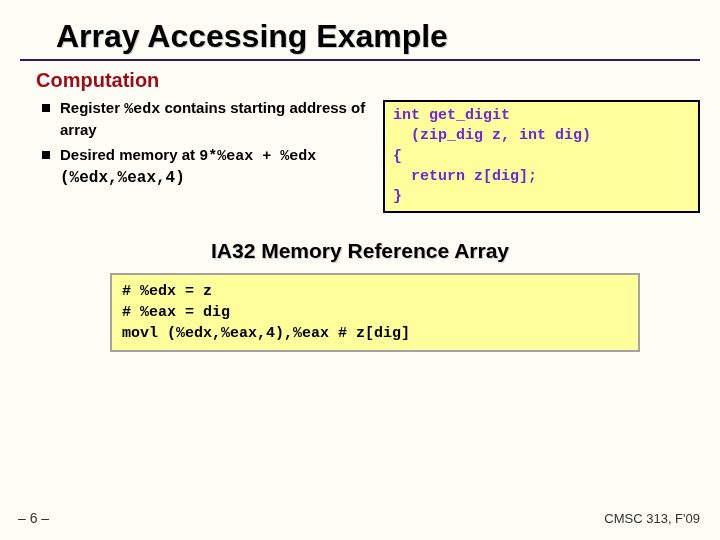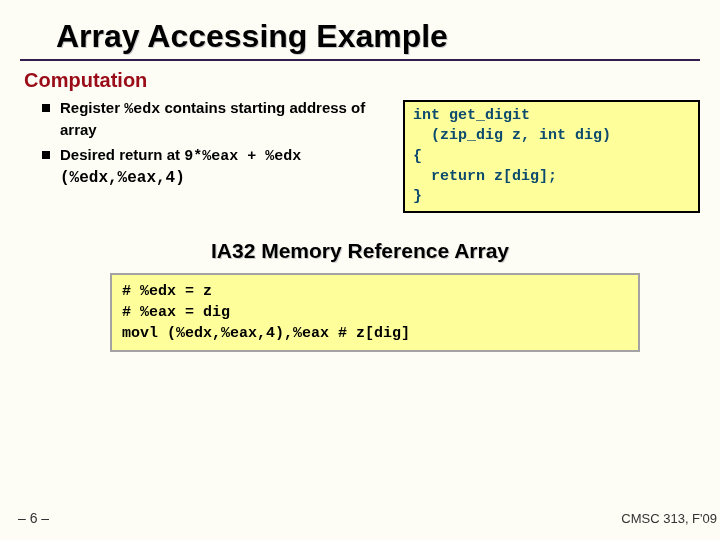--- a/index.html
+++ b/index.html
@@ -28,25 +28,25 @@
   }
   .rule {
     border: none;
     border-top: 2px solid #331d4d;
     margin: 0 0 8px 0;
   }
   .section-h {
     font-size: 20px;
     font-weight: bold;
     color: #9a0c18;
-    margin: 0 0 6px 4px;
+    margin: 0 0 6px 16px;
   }
   .columns {
     display: flex;
-    gap: 28px;
+    gap: 8px;
   }
   .left {
     flex: 0 0 355px;
   }
   .right {
     flex: 1;
   }
   ul.bullets {
     list-style: none;
     padding: 0 0 0 22px;
@@ -84,21 +84,21 @@
   }
   .codebox {
     border: 2px solid #000;
     background: #feff9b;
     font-family: "Courier New", monospace;
     font-weight: bold;
     font-size: 15px;
     line-height: 1.35;
     padding: 4px 8px;
     white-space: pre;
-    color: #0c4a6e;
+    color: #6d28d9;
   }
   .codebox.right-box {
     margin-top: 2px;
   }
   .ia32-h {
     text-align: center;
     font-size: 21px;
     font-weight: bold;
     color: #000;
     margin: 26px 0 10px 0;
@@ -118,21 +118,21 @@
   }
   .footer-left {
     position: absolute;
     left: 18px;
     bottom: 14px;
     font-size: 14px;
     color: #333;
   }
   .footer-right {
     position: absolute;
-    right: 3px;
+    right: 20px;
     bottom: 14px;
     font-size: 13px;
     color: #333;
   }
 </style>
 </head>
 <body>
 
 <div class="slide">
 
@@ -141,21 +141,21 @@
 
   <div class="section-h">Computation</div>
 
   <div class="columns">
     <div class="left">
       <ul class="bullets">
         <li>
           <span>Register </span><span class="mono">%edx</span><span> contains starting address of array</span>
         </li>
         <li>
-          <span>Desired return at </span><span class="mono">9*%eax + %edx</span>
+          <span>Desired memory at </span><span class="mono">9*%eax + %edx</span>
         </li>
       </ul>
       <div class="subline">(%edx,%eax,4)</div>
     </div>
     <div class="right">
       <div class="codebox right-box">int get_digit
   (zip_dig z, int dig)
 {
   return z[dig];
 }</div>

